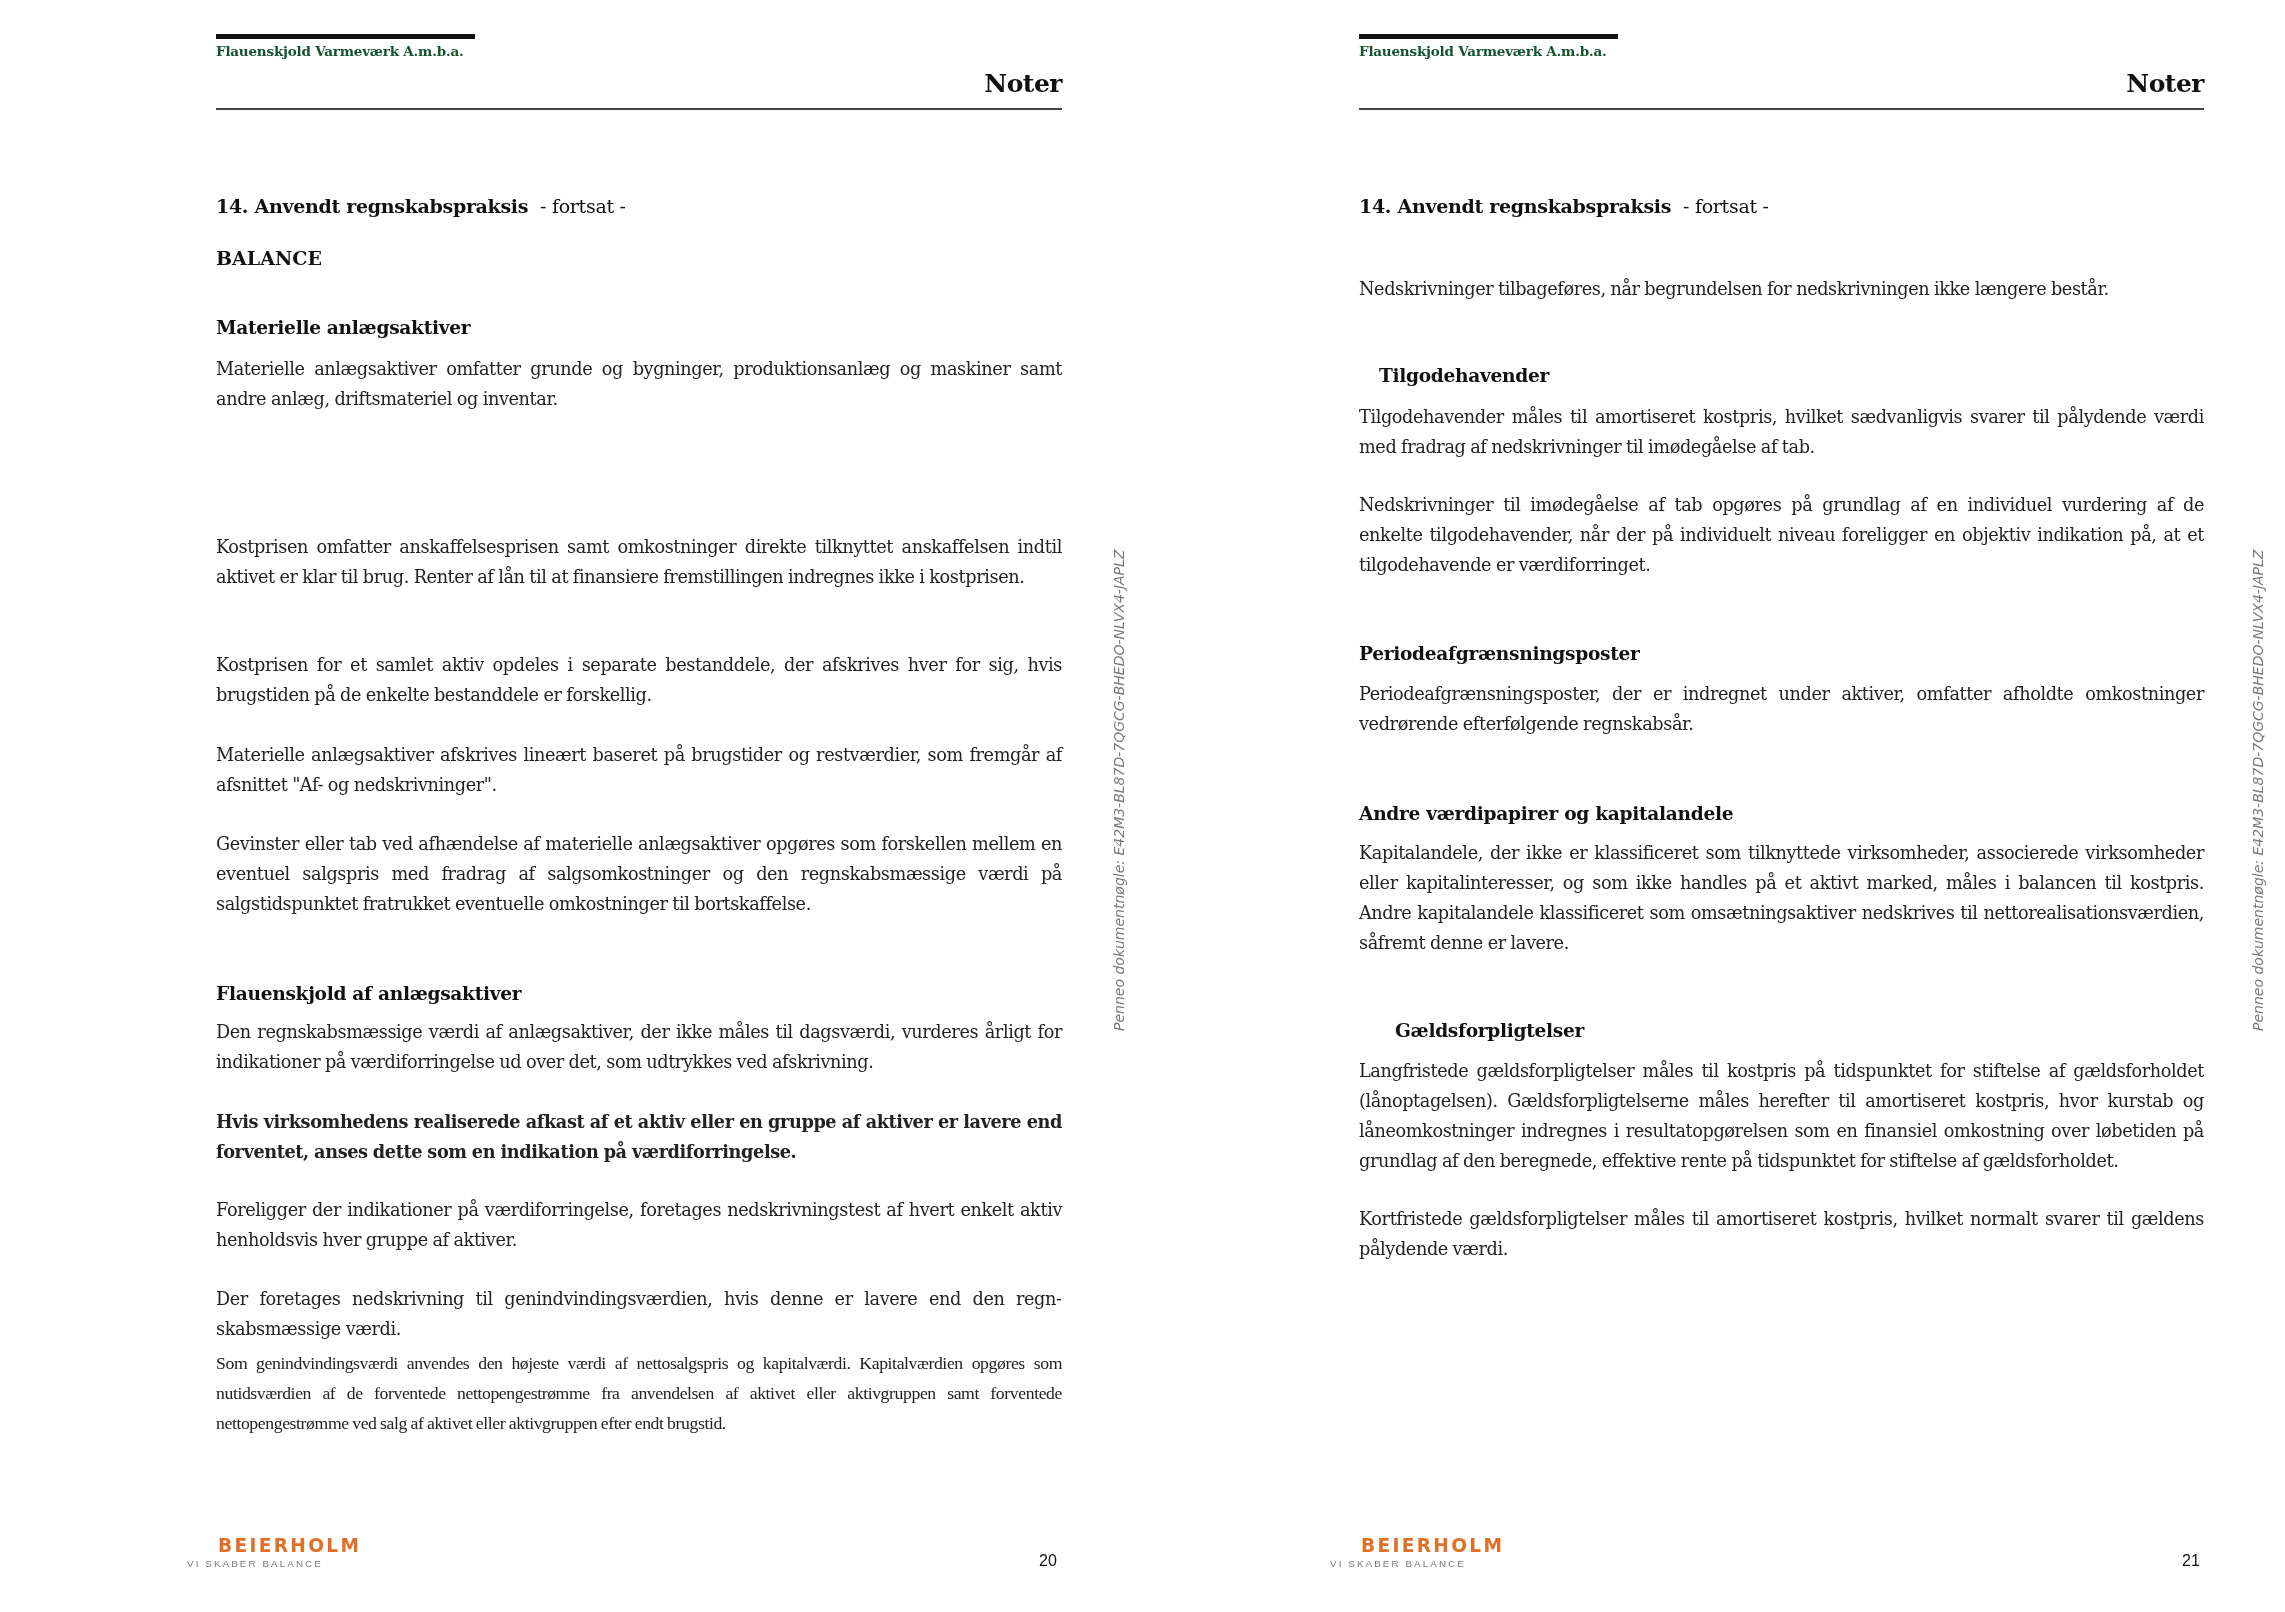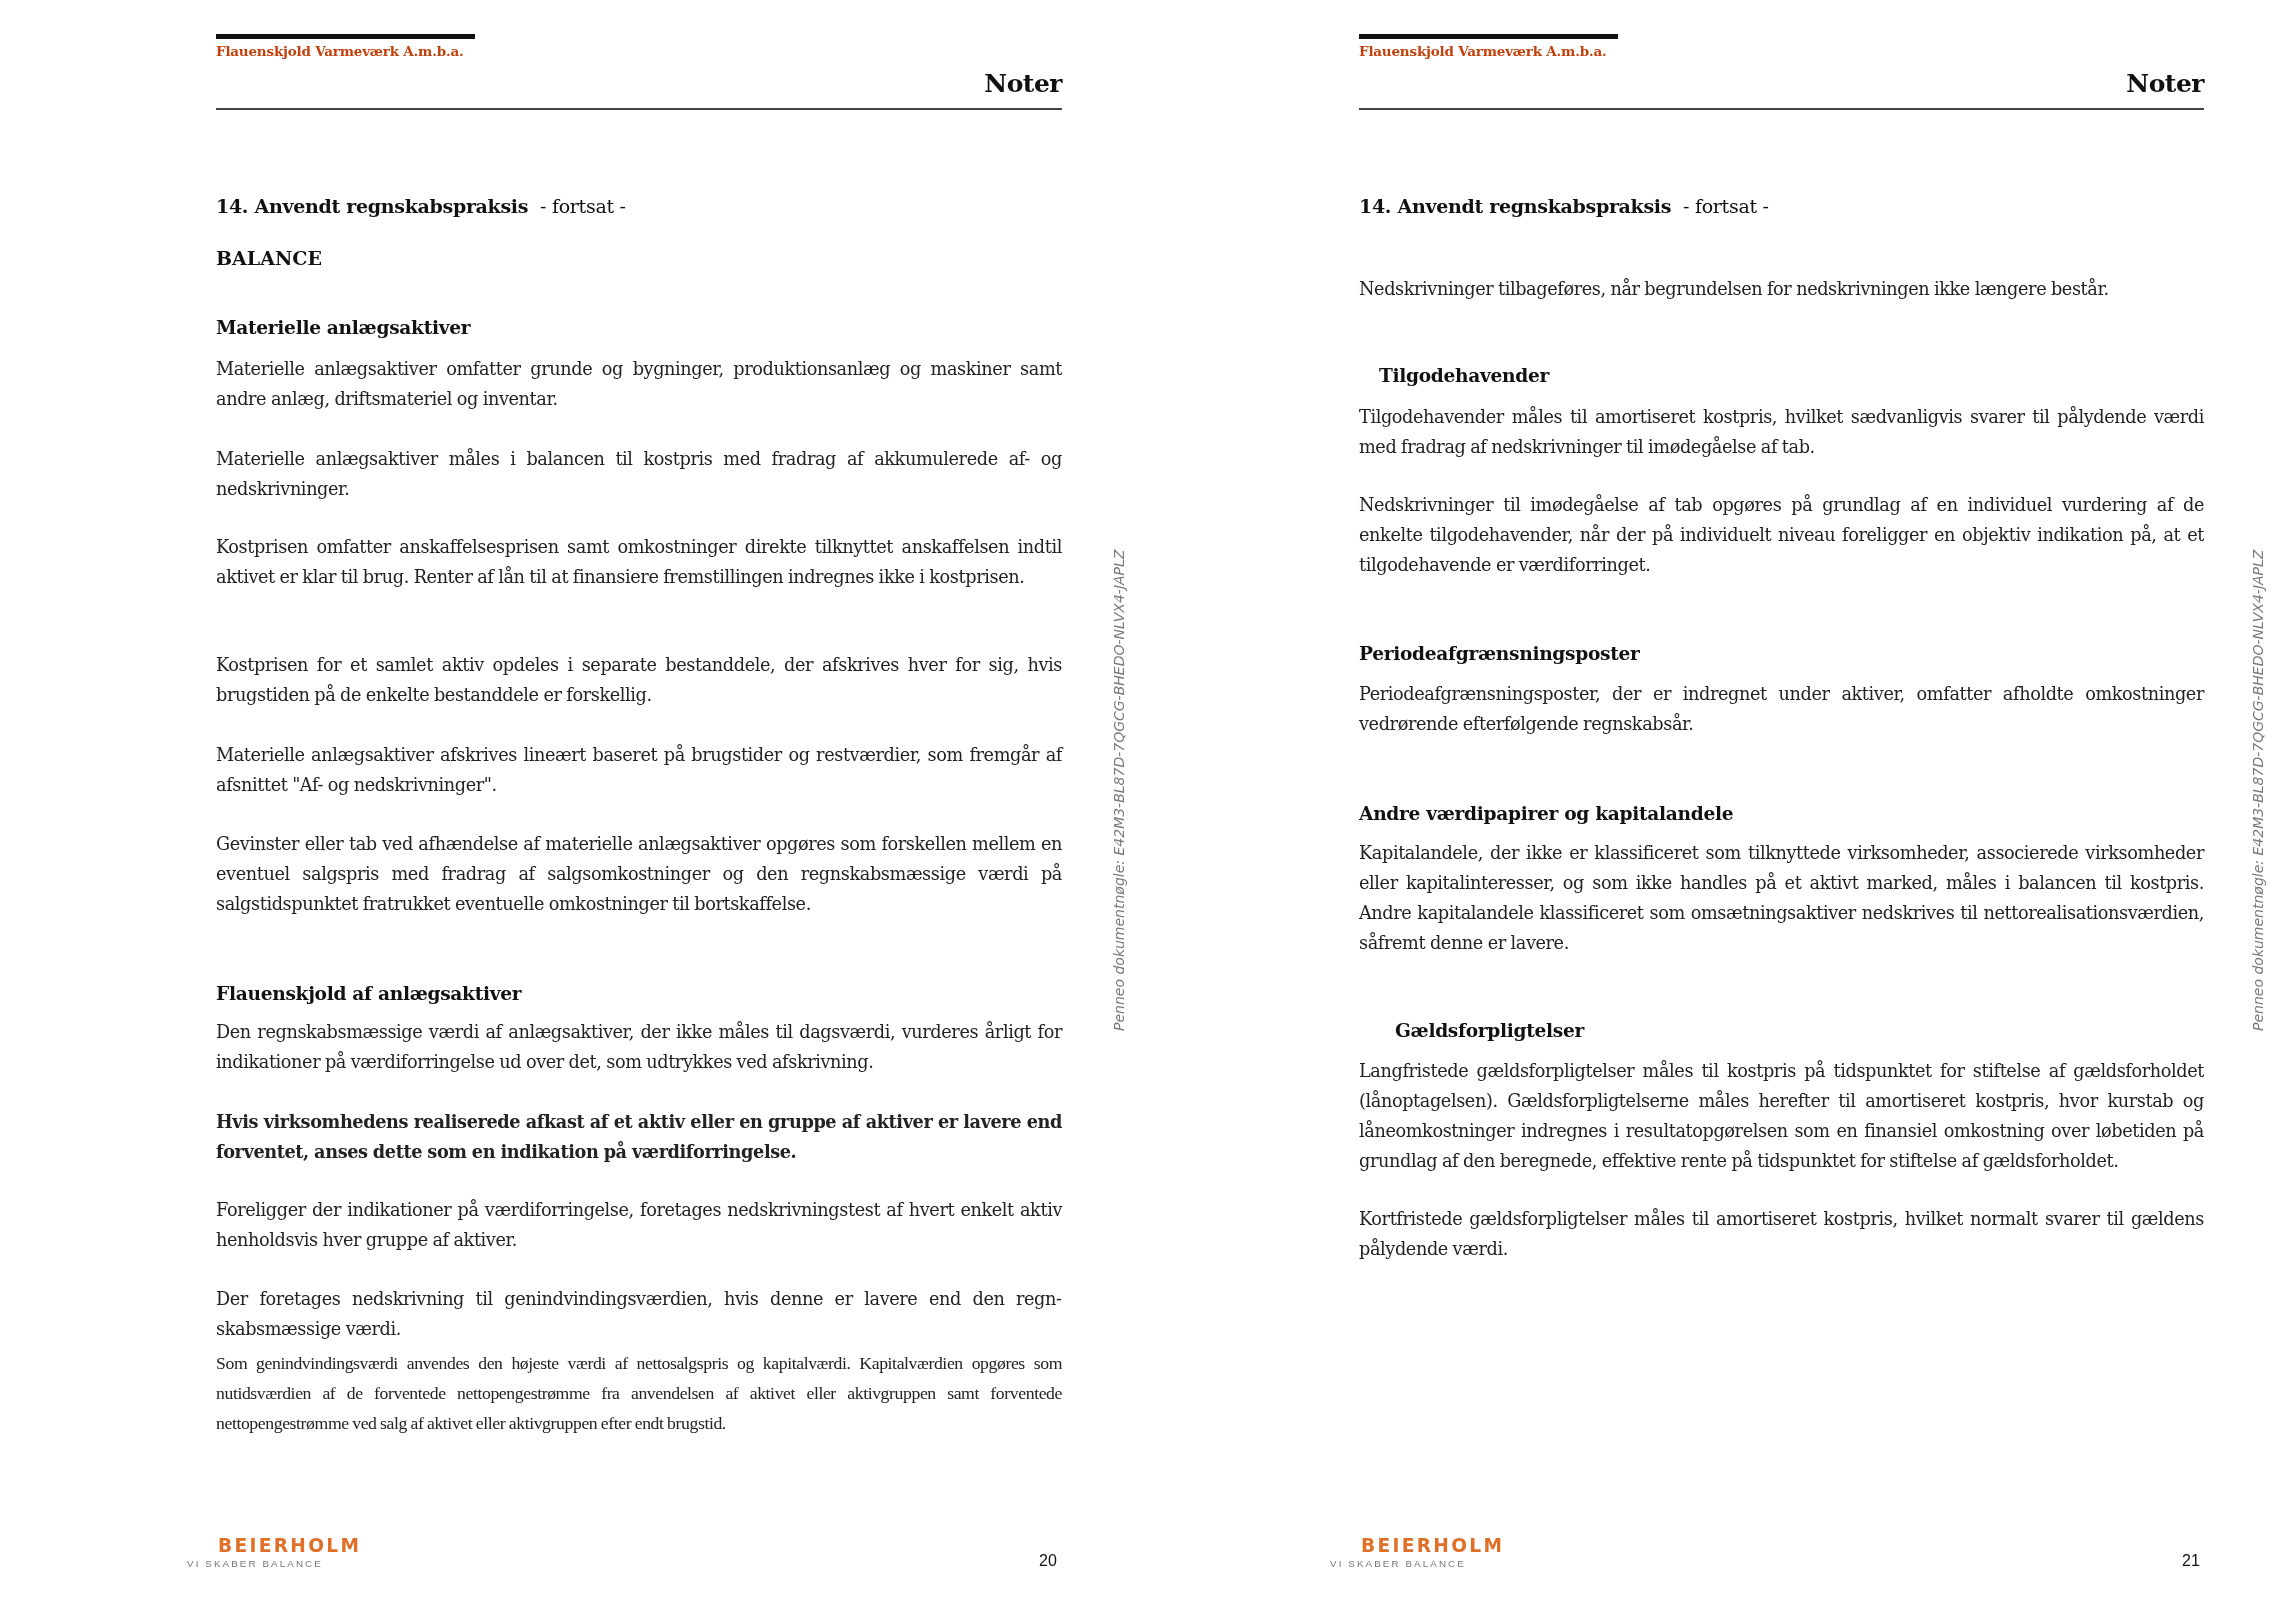--- a/index.html
+++ b/index.html
@@ -8,21 +8,21 @@
     font-family: "DejaVu Serif", "Liberation Serif", serif;
     color: #1a1a1a;
   }
   .page { position: absolute; top: 0; width: 1143px; height: 1613px; }
   .page.left { left: 0; }
   .page.right { left: 1143px; }
   .col { position: absolute; left: 216px; width: 846px; }
   .page.right .col { left: 216px; width: 845px; }
 
   .top-bar { position: absolute; top: 34px; height: 4.7px; width: 259px; background: #111; }
-  .company { position: absolute; top: 43px; font-size: 13.5px; font-weight: bold; letter-spacing: -0.2px; color: #c2410c; }
+  .company { position: absolute; top: 43px; font-size: 13.5px; font-weight: bold; letter-spacing: -0.2px; color: #14532d; }
   .noter { position: absolute; top: 69px; right: 0; font-size: 25px; font-weight: bold; color: #111; letter-spacing: -0.5px; }
   .rule { position: absolute; top: 108px; height: 1.9px; width: 100%; background: #444; }
 
   .section-title { position: absolute; font-size: 19px; font-weight: bold; color: #111; letter-spacing: -0.3px; white-space: nowrap; }
   .section-title .cont { font-weight: normal; margin-left: 5.6px; }
   .h-balance { position: absolute; font-size: 19px; font-weight: bold; color: #111; }
   .sub { position: absolute; font-size: 18.6px; font-weight: bold; color: #111; letter-spacing: -0.3px; }
   .para {
     position: absolute; font-size: 17.7px; line-height: 30px; color: #222;
     text-align: justify; letter-spacing: -0.4px; word-spacing: -0.5px;
@@ -49,21 +49,20 @@
     <div class="rule"></div>
 
     <div class="section-title" style="top:195px;">
       <span>14. Anvendt regnskabspraksis</span>
       <span class="cont">-  fortsat  -</span>
     </div>
     <div class="h-balance" style="top:247px;">BALANCE</div>
 
     <div class="sub" style="top:317px;">Materielle anlægsaktiver</div>
     <div class="para" style="top:354px;width:846px;">Materielle anlægsaktiver omfatter grunde og bygninger, produktionsanlæg og maskiner samt andre anlæg, driftsmateriel og inventar.</div>
-    <div class="para" style="top:444px;width:846px;">Materielle anlægsaktiver måles i balancen til kostpris med fradrag af akkumulerede af- og nedskrivninger.</div>
     <div class="para" style="top:532px;width:846px;">Kostprisen omfatter anskaffelsesprisen samt omkostninger direkte tilknyttet anskaffelsen indtil aktivet er klar til brug. Renter af lån til at finansiere fremstillingen indregnes ikke i kostprisen.</div>
     <div class="para" style="top:650px;width:846px;">Kostprisen for et samlet aktiv opdeles i separate bestanddele, der afskrives hver for sig, hvis brugstiden på de enkelte bestanddele er forskellig.</div>
     <div class="para" style="top:740px;width:846px;">Materielle anlægsaktiver afskrives lineært baseret på brugstider og restværdier, som fremgår af afsnittet "Af- og nedskrivninger".</div>
     <div class="para" style="top:829px;width:846px;">Gevinster eller tab ved afhændelse af materielle anlægsaktiver opgøres som forskellen mellem en eventuel salgspris med fradrag af salgsomkostninger og den regnskabsmæssige værdi på salgstidspunktet fratrukket eventuelle omkostninger til bortskaffelse.</div>
 
     <div class="sub" style="top:983px;">Flauenskjold af anlægsaktiver</div>
     <div class="para" style="top:1017px;width:846px;">Den regnskabsmæssige værdi af anlægsaktiver, der ikke måles til dagsværdi, vurderes årligt for indikationer på værdiforringelse ud over det, som udtrykkes ved afskrivning.</div>
     <div class="para" style="top:1107px;width:846px;font-weight:bold;">Hvis virksomhedens realiserede afkast af et aktiv eller en gruppe af aktiver er lavere end for­ventet, anses dette som en indikation på værdiforringelse.</div>
     <div class="para" style="top:1195px;width:846px;">Foreligger der indikationer på værdiforringelse, foretages nedskrivningstest af hvert enkelt aktiv henholdsvis hver gruppe af aktiver.</div>
     <div class="para" style="top:1284px;width:846px;">Der foretages nedskrivning til genindvindingsværdien, hvis denne er lavere end den regn­skabsmæssige værdi.</div>

